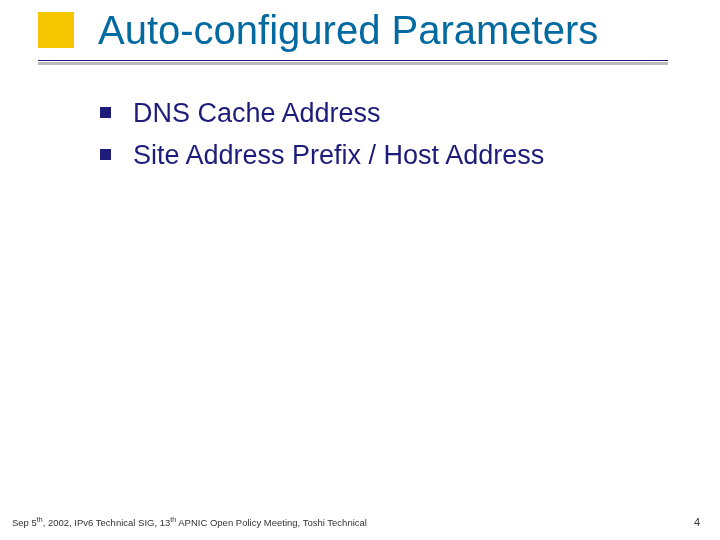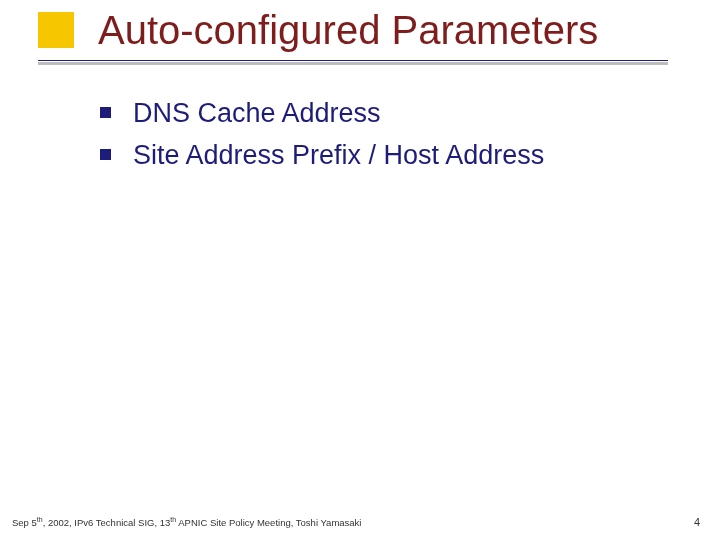--- a/index.html
+++ b/index.html
@@ -27,21 +27,21 @@
     z-index: 0;
   }
   .title-wrap {
     position: absolute;
     left: 98px;
     top: 8px;
     z-index: 2;
   }
   .title {
     font-size: 40px;
-    color: #7f1d1d;
+    color: #0369a1;
     font-family: Verdana, Geneva, sans-serif;
     letter-spacing: 0px;
     white-space: nowrap;
   }
   .title-baseline {
     position: absolute;
     left: 38px;
     top: 60px;
     width: 630px;
     border-top: 1.5px solid #1e1c7a;
@@ -122,18 +122,18 @@
       <div class="bullet-marker"></div>
       <div class="bullet-text">DNS Cache Address</div>
     </div>
     <div class="bullet-row">
       <div class="bullet-marker"></div>
       <div class="bullet-text">Site Address Prefix / Host Address</div>
     </div>
   </div>
 
   <div class="footer">
-    <span>Sep 5</span><sup>th</sup><span>, 2002, IPv6 Technical SIG, 13</span><sup>th</sup><span> APNIC Site Policy Meeting, Toshi Yamasaki</span>
+    <span>Sep 5</span><sup>th</sup><span>, 2002, IPv6 Technical SIG, 13</span><sup>th</sup><span> APNIC Open Policy Meeting, Toshi Technical</span>
   </div>
 
   <div class="slide-number">4</div>
 
 </div>
 
 </body></html>

